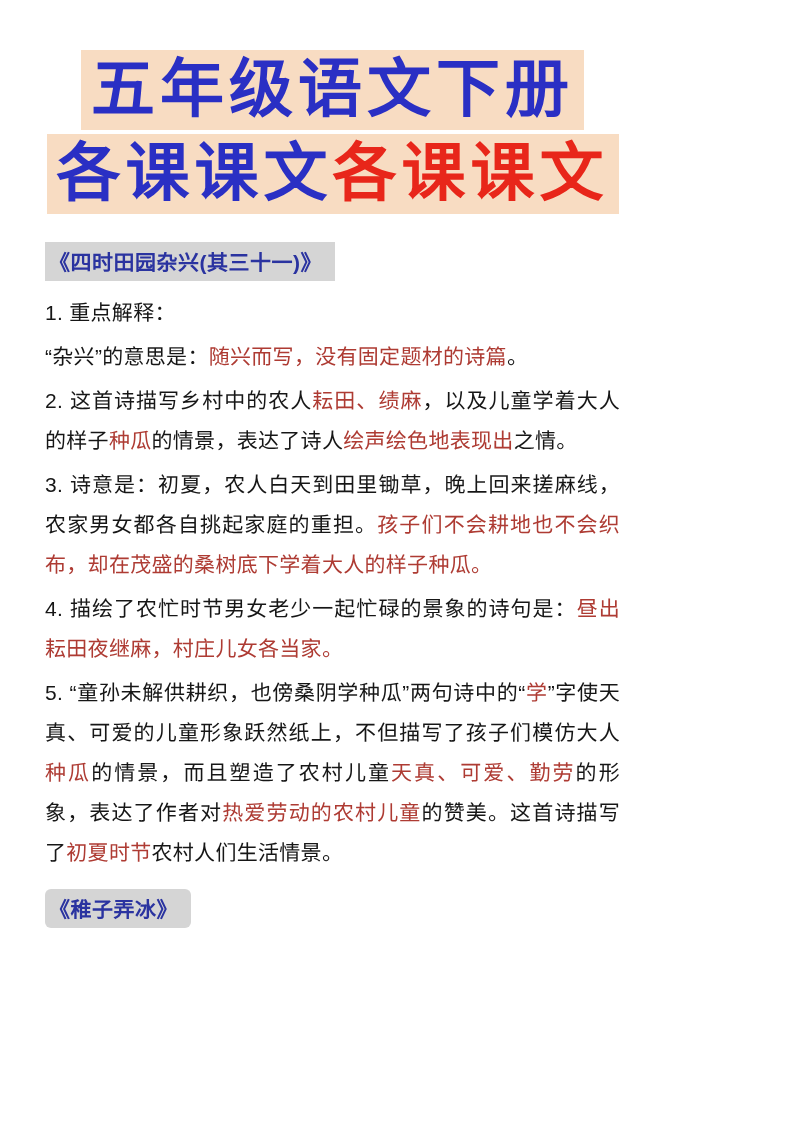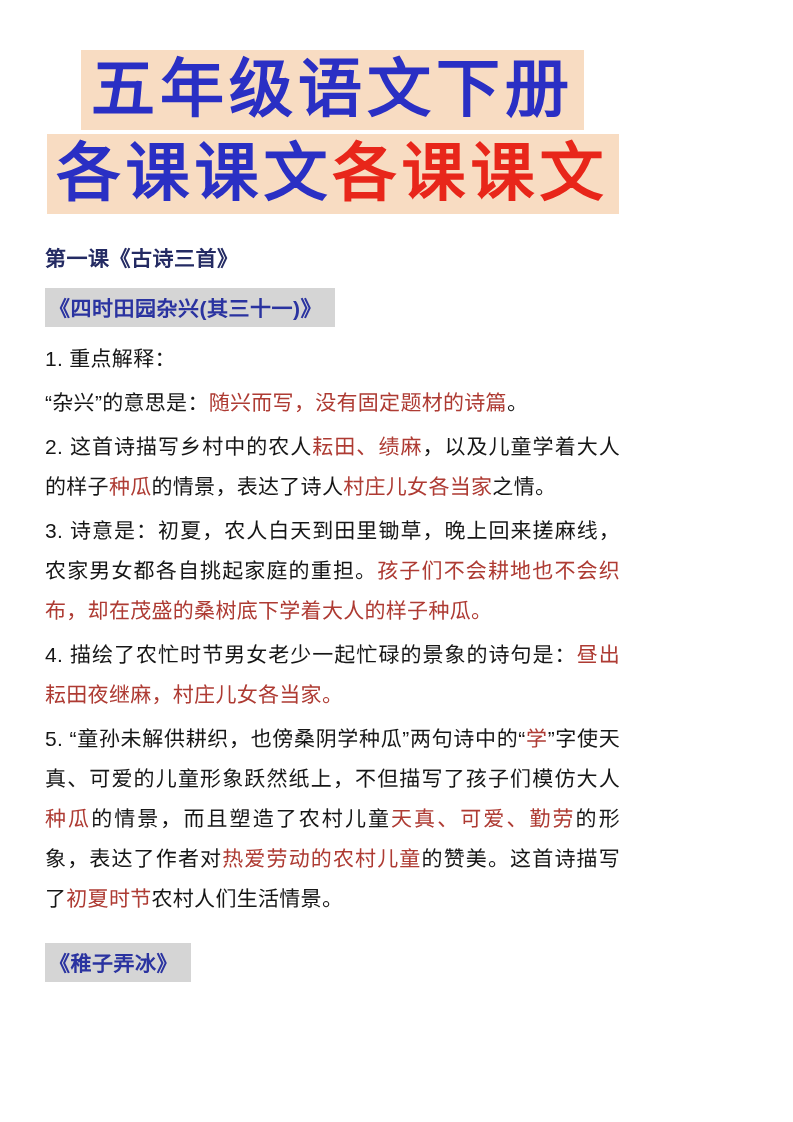--- a/index.html
+++ b/index.html
@@ -51,21 +51,21 @@
   .section-heading {
     display: inline-block;
     background: var(--section-bg);
     color: var(--section-blue);
     font-size: 21px;
     font-weight: 700;
     padding: 4px 13px 5px 4px;
     margin-bottom: 12px;
     letter-spacing: 0.5px;
   }
-  .section-heading.second { margin-top: 20px; }
+  .section-heading.second { margin-top: 12px; border-radius: 6px; }
   
   .para {
     font-size: 21px;
     line-height: 40px;
     color: var(--body-text);
     text-align: justify;
     margin-bottom: 4px;
     letter-spacing: 0.3px;
   }
   .run-n  { color: var(--body-text); }
@@ -82,29 +82,28 @@
 
   <div class="title-block">
     <div class="title-line">
       <span class="title-hl t-blue">五年级语文下册</span>
     </div>
     <div class="title-line">
       <span class="title-hl"><span class="t-blue">各课课文</span><span class="t-red">各课课文</span></span>
     </div>
   </div>
 
-  <div class="lesson-heading">第一课《古诗三首》</div>
 
   <div>
     <span class="section-heading">《四时田园杂兴(其三十一)》</span>
   </div>
 
   <div class="para"><span class="run-n">1. 重点解释：</span></div>
   <div class="para"><span class="run-n">“杂兴”的意思是：</span><span class="run-ru">随兴而写，没有固定题材的诗篇</span><span class="run-n">。</span></div>
-  <div class="para"><span class="run-n">2. 这首诗描写乡村中的农人</span><span class="run-ru">耘田、绩麻</span><span class="run-n">，以及儿童学着大人的样子</span><span class="run-ru">种瓜</span><span class="run-n">的情景，表达了诗人</span><span class="run-ru">村庄儿女各当家</span><span class="run-n">之情。</span></div>
+  <div class="para"><span class="run-n">2. 这首诗描写乡村中的农人</span><span class="run-ru">耘田、绩麻</span><span class="run-n">，以及儿童学着大人的样子</span><span class="run-ru">种瓜</span><span class="run-n">的情景，表达了诗人</span><span class="run-ru">绘声绘色地表现出</span><span class="run-n">之情。</span></div>
   <div class="para"><span class="run-n">3. 诗意是：初夏，农人白天到田里锄草，晚上回来搓麻线，农家男女都各自挑起家庭的重担。</span><span class="run-ru">孩子们不会耕地也不会织布，却在茂盛的桑树底下学着大人的样子种瓜。</span></div>
   <div class="para"><span class="run-n">4. 描绘了农忙时节男女老少一起忙碌的景象的诗句是：</span><span class="run-ru">昼出耘田夜继麻，村庄儿女各当家。</span></div>
   <div class="para"><span class="run-n">5. “童孙未解供耕织，也傍桑阴学种瓜”两句诗中的“</span><span class="run-ru">学</span><span class="run-n">”字使天真、可爱的儿童形象跃然纸上，不但描写了孩子们模仿大人</span><span class="run-ru">种瓜</span><span class="run-n">的情景，而且塑造了农村儿童</span><span class="run-ru">天真、可爱、勤劳</span><span class="run-n">的形象，表达了作者对</span><span class="run-ru">热爱劳动的农村儿童</span><span class="run-n">的赞美。这首诗描写了</span><span class="run-ru">初夏时节</span><span class="run-n">农村人们生活情景。</span></div>
 
   <div>
     <span class="section-heading second">《稚子弄冰》</span>
   </div>
 
 
 </div>

